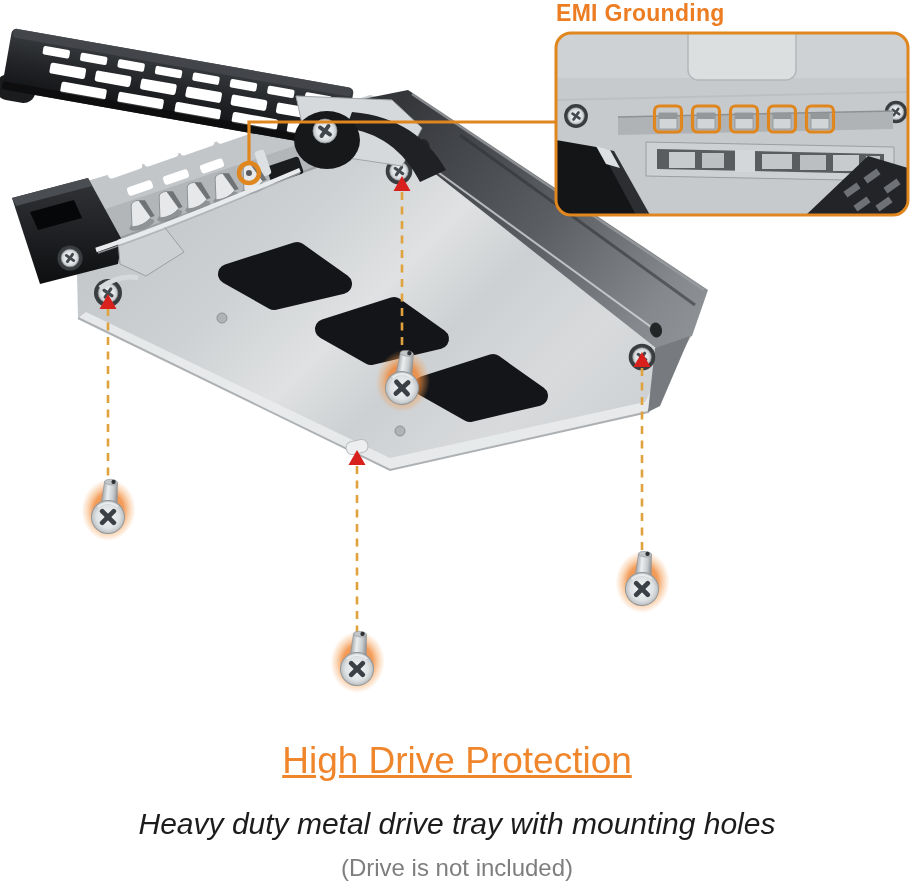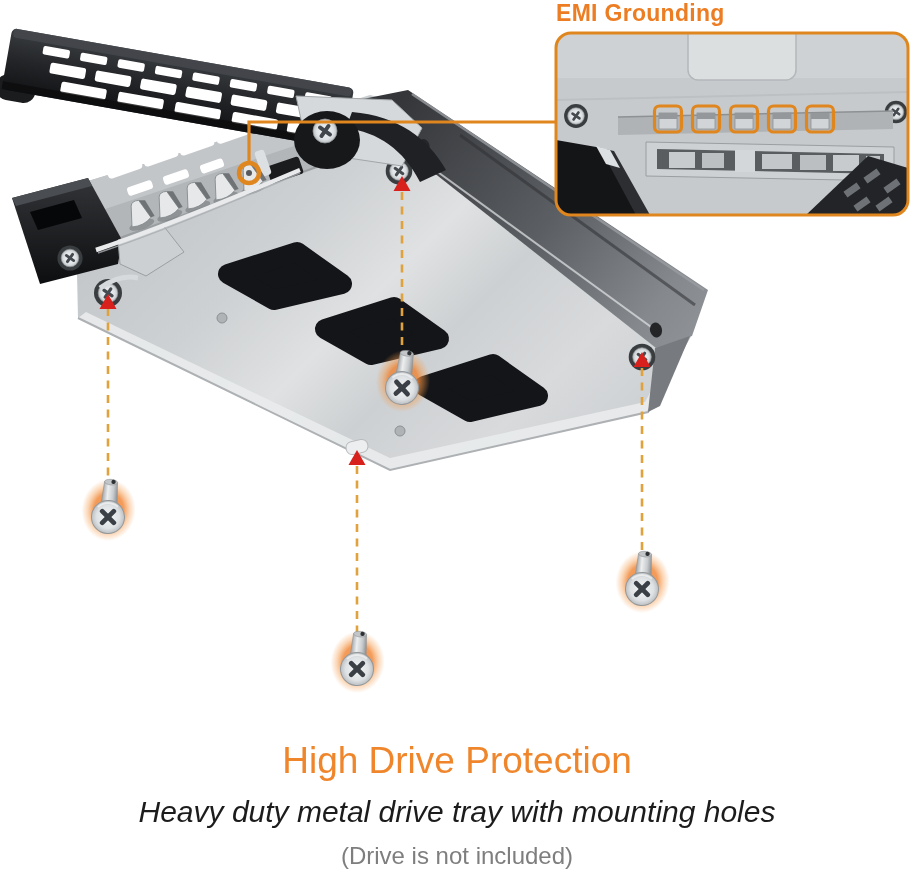--- a/index.html
+++ b/index.html
@@ -14,21 +14,21 @@
   html,body{margin:0;padding:0;background:#fff;}
   body{width:914px;height:894px;font-family:"Liberation Sans","DejaVu Sans",sans-serif;}
   .stage{position:relative;width:914px;height:894px;overflow:hidden;background:#fff;}
   .stage svg{position:absolute;left:0;top:0;}
   .emi-label{
     position:absolute;left:556px;top:0px;
     font-size:23px;font-weight:700;color:var(--accent-orange);
     letter-spacing:.3px;white-space:nowrap;
   }
   .footer{position:absolute;left:0;top:740px;width:914px;text-align:center;}
-  .footer-title{font-size:37px;color:var(--title-orange);margin-bottom:12px;}
+  .footer-title{font-size:37px;color:var(--title-orange);margin-bottom:24px;text-decoration:underline;}
   .footer-line{font-size:30px;color:var(--body-text);line-height:35px;font-style:italic;}
   .footer-note{font-size:24px;color:var(--note-gray);margin-top:13px;}
   .leader{stroke:var(--leader-line);fill:none;}
   .accentStroke{stroke:var(--leader-line);fill:none;}
   .dash{stroke:var(--dashed-line);stroke-width:2.6;stroke-dasharray:8 6.5;fill:none;}
   .arrow{fill:var(--arrow-red);}
 </style>
 </head>
 <body>
 

